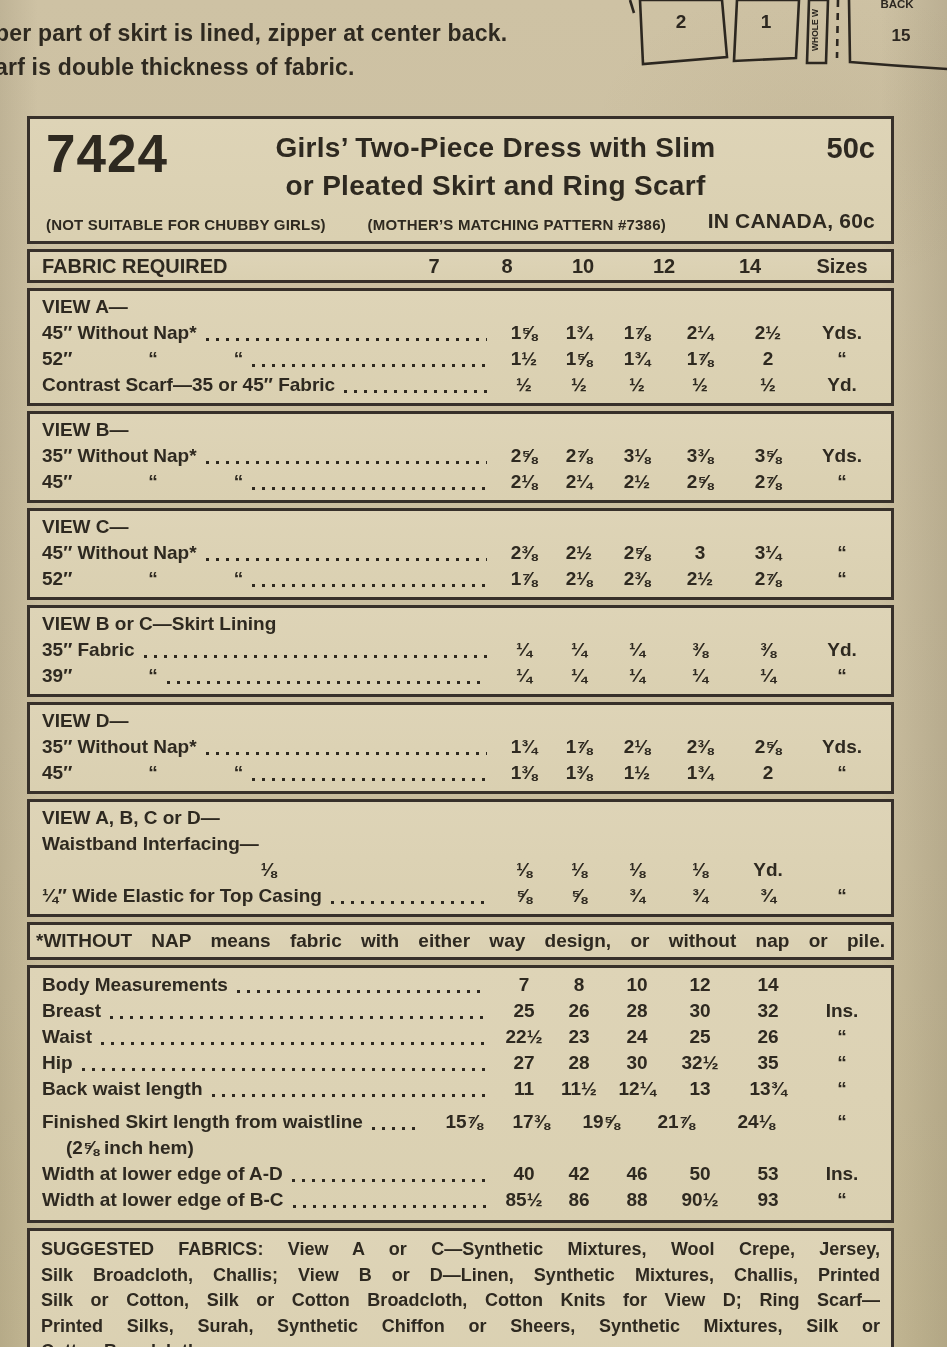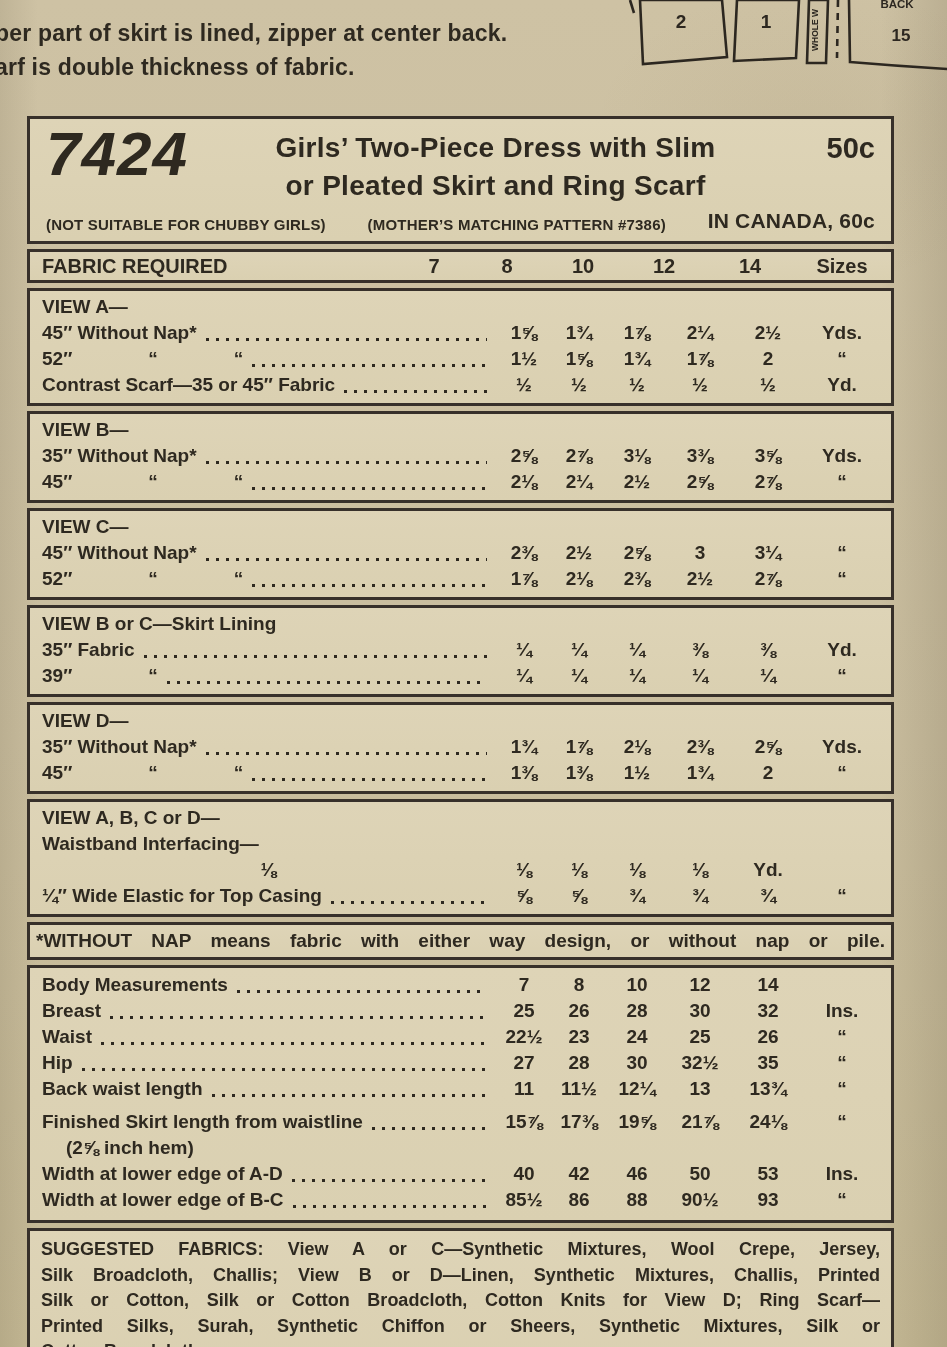--- a/index.html
+++ b/index.html
@@ -20,36 +20,36 @@
   .pieces text{fill:#2c2720;font-family:"Liberation Sans",sans-serif;font-weight:bold;}
 
   .main{margin:0 53px 0 27px;}
   .box{
     background:linear-gradient(180deg,#ded4b7,#dad0b1);
     border:3px solid #37302a;margin-bottom:5px;
   }
   
   .header-box{padding:10px 16px 8px;}
   .h-row1{display:grid;grid-template-columns:170px 1fr 100px;align-items:start;}
-  .pattern-number{font-size:62px;line-height:50px;letter-spacing:1px;font-style:italic;}
+  .pattern-number{font-size:53px;line-height:50px;letter-spacing:1px;}
   .h-title{text-align:center;font-size:28px;line-height:38px;letter-spacing:0.3px;}
   .price{font-size:29px;text-align:right;padding-top:3px;}
   .h-row2{display:flex;justify-content:space-between;align-items:flex-end;font-size:15px;margin-top:4px;letter-spacing:0.2px;}
   .note-right{font-size:21px;}
 
   
   .trow{display:grid;grid-template-columns:1fr 54px 56px 60px 66px 70px 78px;line-height:26px;font-size:19px;align-items:baseline;}
   .lab{display:flex;align-items:baseline;white-space:pre;padding-left:2px;min-width:0;}
   .lab.span-all{grid-column:1/-1;}
   .lab.indent .lab-text{padding-left:24px;}
   .leader{flex:1 1 12px;height:3.4px;align-self:flex-end;margin:0 10px 5px 9px;
     background-image:repeating-linear-gradient(to right,#2e2920 0 3.4px,transparent 3.4px 10px);}
   .val{text-align:center;white-space:nowrap;}
   .unit{text-align:center;white-space:nowrap;}
-  .gap-top{margin-top:7px;}
+  .gap-top{margin-top:7px;gap:12px;}
   .header-row-box{padding:1px 10px;}
   .header-row-box .trow{font-size:20px;gap:18px;}
   .section-box{padding:3px 10px 5px;}
   .meas-box{padding:4px 10px 7px;}
 
   
   .nap-box{padding:3px 6px;font-size:19px;line-height:26px;text-align:justify;text-align-last:justify;}
   .para-box{padding:6px 11px 8px;font-size:18px;line-height:25.5px;}
   .pline{text-align:left;}
   .pline.just{text-align:justify;text-align-last:justify;}

